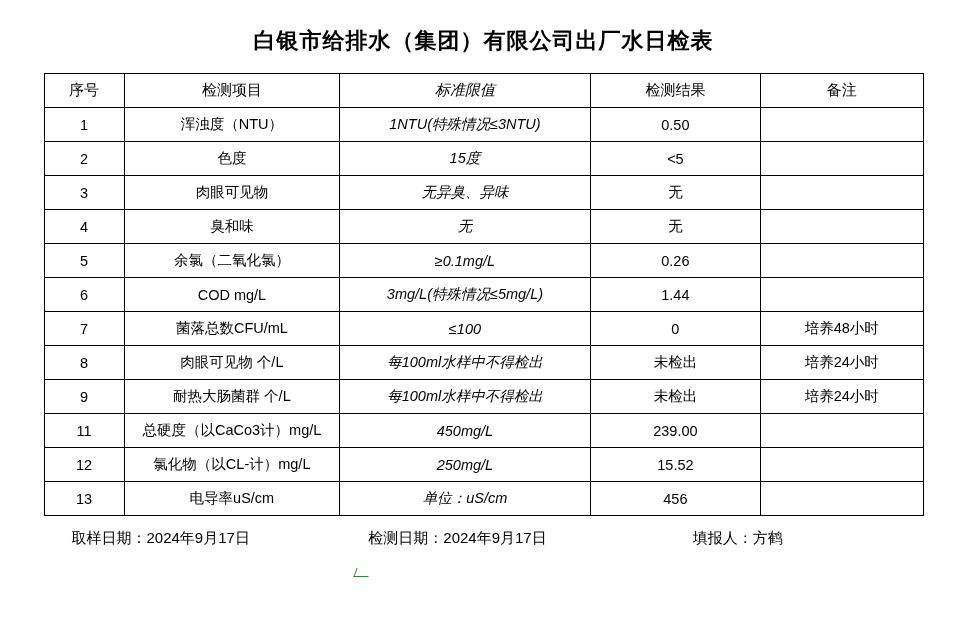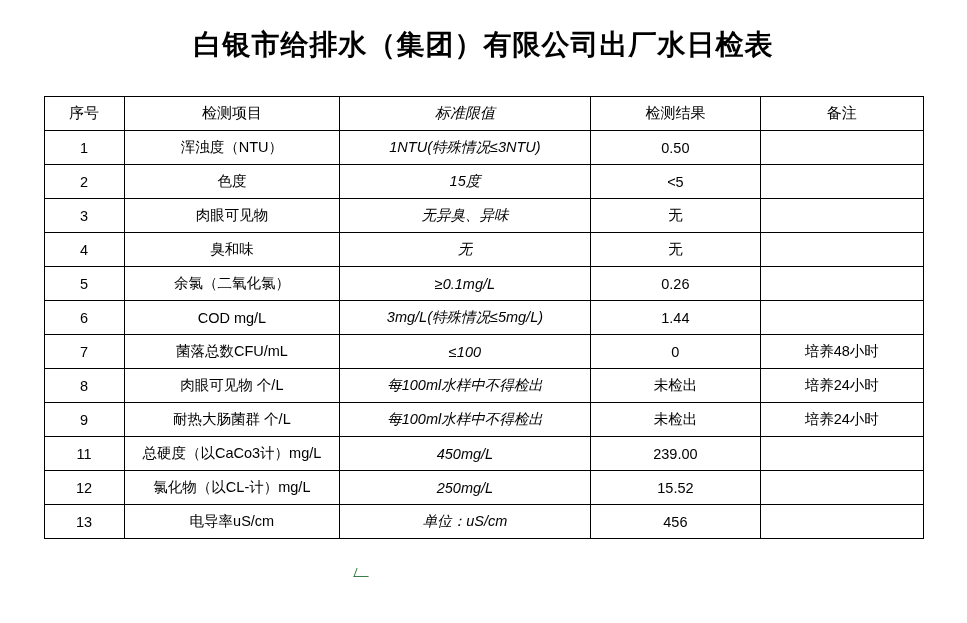--- a/index.html
+++ b/index.html
@@ -15,30 +15,30 @@
     overflow: hidden;
   }
   .page {
     position: relative;
     width: 967px;
     height: 623px;
     box-sizing: border-box;
   }
   .title {
     text-align: center;
-    font-size: 28px;
+    font-size: 22px;
     font-weight: bold;
     letter-spacing: 1px;
     padding-top: 26px;
     padding-bottom: 16px;
     font-family: "Liberation Sans", sans-serif;
   }
   table.report {
     border-collapse: collapse;
-    margin: 16px auto;
+    margin: 1px auto;
     width: 880px;
     table-layout: fixed;
     padding-left: 16px;
   }
   table.report td, table.report th {
     border: 1px solid #000000;
     height: 34px;
     font-size: 14.5px;
     font-weight: normal;
     text-align: center;
@@ -174,16 +174,21 @@
       <tr>
         <td class="col-no">13</td>
         <td class="col-item">电导率uS/cm</td>
         <td class="col-limit">单位：uS/cm</td>
         <td class="col-result">456</td>
         <td class="col-remark"></td>
       </tr>
     </tbody>
   </table>
 
+  <div class="footer">
+    <div class="f1">取样日期：2024年9月17日</div>
+    <div class="f2">检测日期：2024年9月17日</div>
+    <div class="f3">填报人：方鹤</div>
+  </div>
 
   <div class="tick"></div>
 
 </div>
 
 </body></html>

